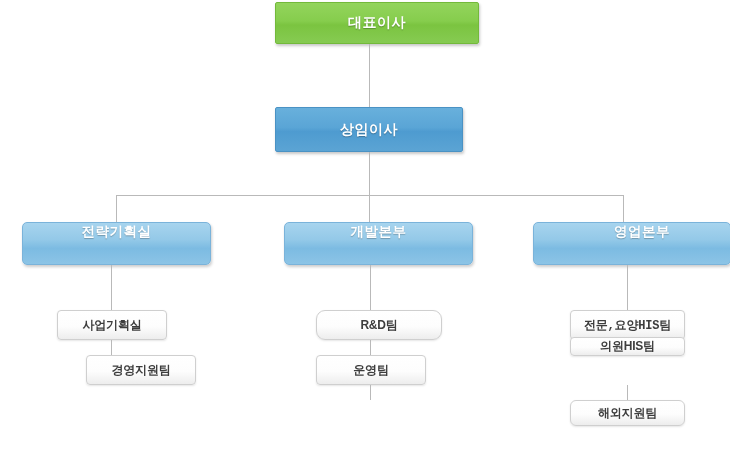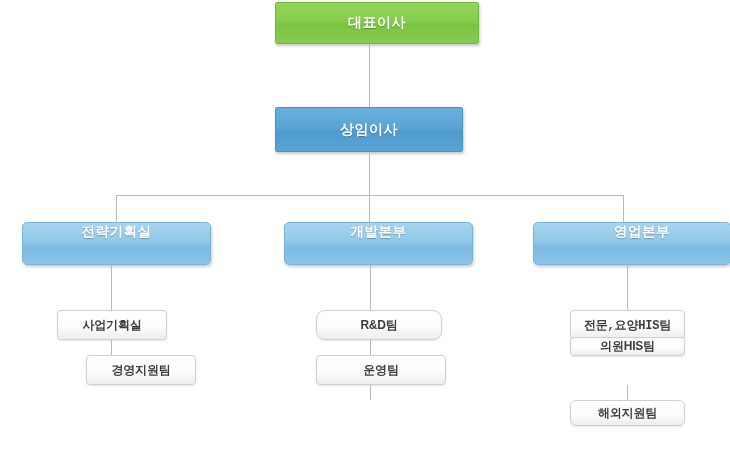--- a/index.html
+++ b/index.html
@@ -137,21 +137,21 @@
   </div>
 
   <div class="conn conn-v" style="left:370px; top:265px; height:45px;"></div>
 
   <div class="team-box" style="left:316px; top:310px; width:126px; height:30px;border-radius:9px;">
     <span>R&amp;D팀</span>
   </div>
 
   <div class="conn conn-v" style="left:370px; top:340px; height:15px;"></div>
 
-  <div class="team-box" style="left:316px; top:355px; width:130px; height:30px;">
+  <div class="team-box" style="left:316px; top:355px; width:110px; height:30px;">
     <span>운영팀</span>
   </div>
 
   <div class="conn conn-v" style="left:370px; top:385px; height:15px;"></div>
 
 
   <div class="conn conn-v" style="left:627px; top:265px; height:45px;"></div>
 
   <div class="team-box" style="left:570px; top:310px; width:115px; height:30px;font-family:Liberation Mono, monospace;">
     <span>전문,요양HIS팀</span>

